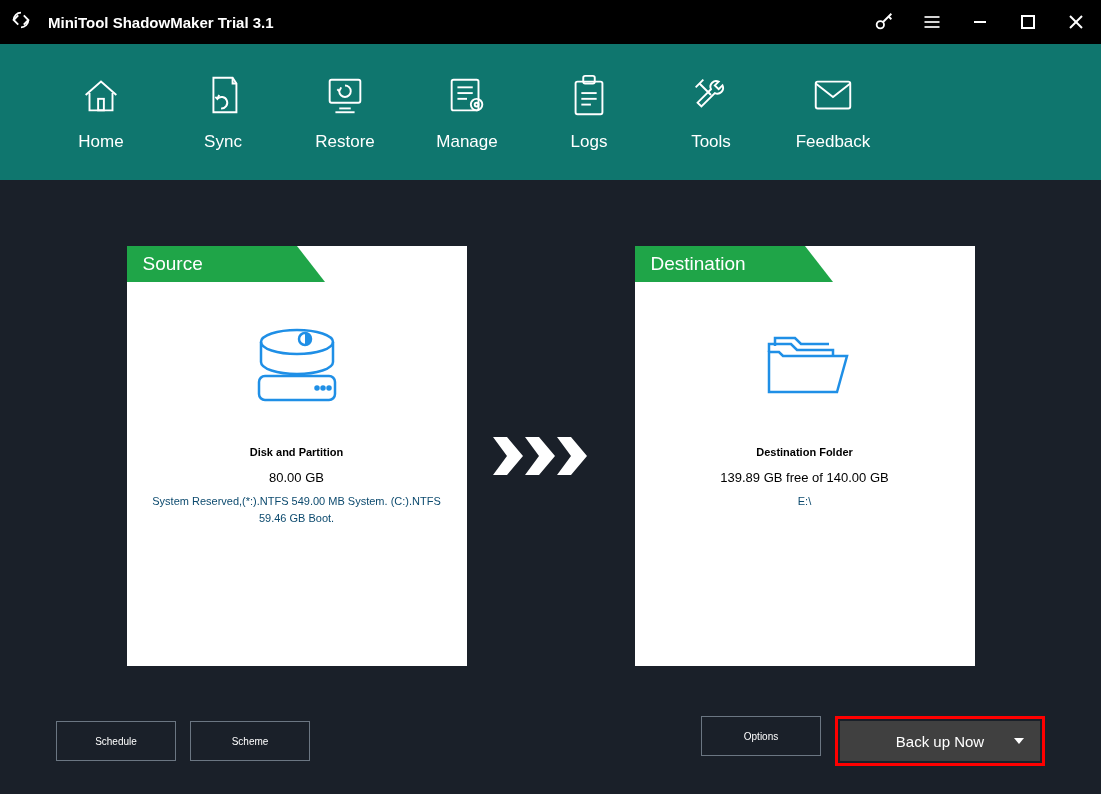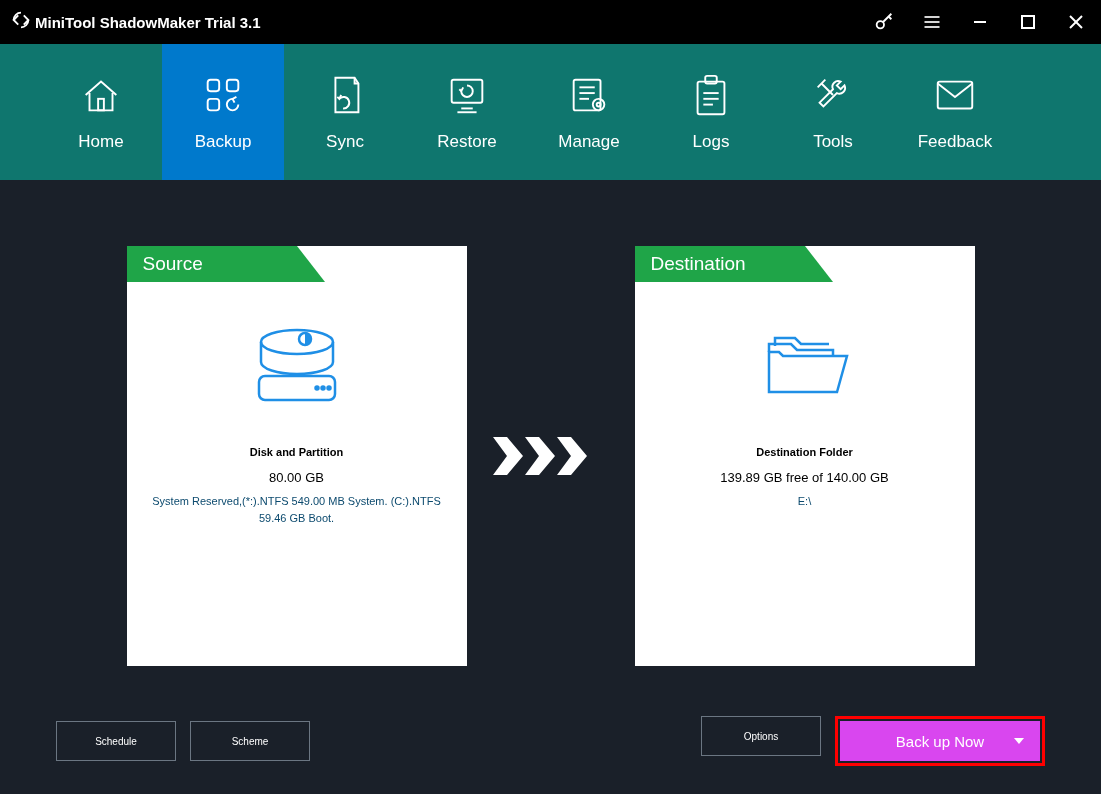--- a/index.html
+++ b/index.html
@@ -1,21 +1,21 @@
 <!DOCTYPE html>
 <html><head>
 <meta charset="utf-8">
 <style>
   * { box-sizing: border-box; margin: 0; padding: 0; font-family: "Segoe UI", Arial, sans-serif; }
   body { background: #1a2029; width: 1101px; height: 794px; overflow: hidden; color: #fff; }
   .titlebar {
     height: 44px; background: #000; display: flex; align-items: center; padding: 0 10px;
     justify-content: space-between;
   }
-  .titlebar-left { display: flex; align-items: center; gap: 3px; }
+  .titlebar-left { display: flex; align-items: center; gap: 16px; }
   .titlebar-title { font-size: 15px; font-weight: 600; }
   .titlebar-right { display: flex; align-items: center; gap: 18px; }
   .win-btn { width: 30px; height: 30px; display: flex; align-items: center; justify-content: center; cursor: pointer; }
   .navbar {
     height: 136px; background: #0f766e; display: flex;
   }
   .nav-item {
     width: 122px; height: 136px; display: flex; flex-direction: column; align-items: center; justify-content: center;
     gap: 14px; cursor: pointer; color: #fff;
   }
@@ -54,21 +54,21 @@
     position: absolute; left: 0; right: 0; bottom: 28px; padding: 0 56px;
     display: flex; justify-content: space-between; align-items: center;
   }
   .footer-left, .footer-right { display: flex; gap: 14px; }
   .btn {
     height: 40px; min-width: 120px; border: 1px solid #6b7682; background: transparent; color: #fff;
     font-size: 10px; display: flex; align-items: center; justify-content: center; cursor: pointer;
     padding: 0 18px;
   }
   .btn-primary {
-    height: 40px; width: 200px; background: #d946ef; color: #fff; font-size: 15px;
+    height: 40px; width: 200px; background: #404040; color: #fff; font-size: 15px;
     display: flex; align-items: center; justify-content: center; cursor: pointer; gap: 30px;
     position: relative;
   }
   .btn-primary-wrap { border: 3px solid #ff0000; padding: 2px; }
   .caret-down {
     width: 0; height: 0; border-left: 5px solid transparent; border-right: 5px solid transparent;
     border-top: 6px solid #fff; position: absolute; right: 16px;
   }
 </style>
 </head>
@@ -124,32 +124,20 @@
   <div style="width:40px"></div>
   <div class="nav-item">
     <span class="nav-icon">
       <svg width="46" height="46" viewBox="0 0 48 48" fill="none" stroke="#fff" stroke-width="2">
         <path d="M8 24 L24 10 L40 24"></path>
           <path d="M12 22 V40 H36 V22"></path>
           <rect x="21" y="28" width="6" height="12"></rect>
       </svg>
     </span>
     <span class="nav-label">Home</span>
-  </div>
-  <div class="nav-item active">
-    <span class="nav-icon">
-      <svg width="46" height="46" viewBox="0 0 48 48" fill="none" stroke="#fff" stroke-width="2">
-        <rect x="8" y="8" width="12" height="12" rx="3"></rect>
-          <rect x="28" y="8" width="12" height="12" rx="3"></rect>
-        <rect x="8" y="28" width="12" height="12" rx="3"></rect>
-        <path d="M34 28 a6 6 0 1 0 6 6"></path>
-          <polyline points="38 26 34 28 36 32"></polyline>
-      </svg>
-    </span>
-    <span class="nav-label">Backup</span>
   </div>
   <div class="nav-item">
     <span class="nav-icon">
       <svg width="40" height="46" viewBox="0 0 40 48" fill="none" stroke="#fff" stroke-width="2">
         <path d="M10 6 H30 L34 12 V42 H10 Z"></path>
           <path d="M30 6 V12 H34"></path>
         <path d="M18 38 a6 6 0 1 0 -4 -10"></path>
           <polyline points="12 26 14 28 16 24"></polyline>
       </svg>
     </span>

